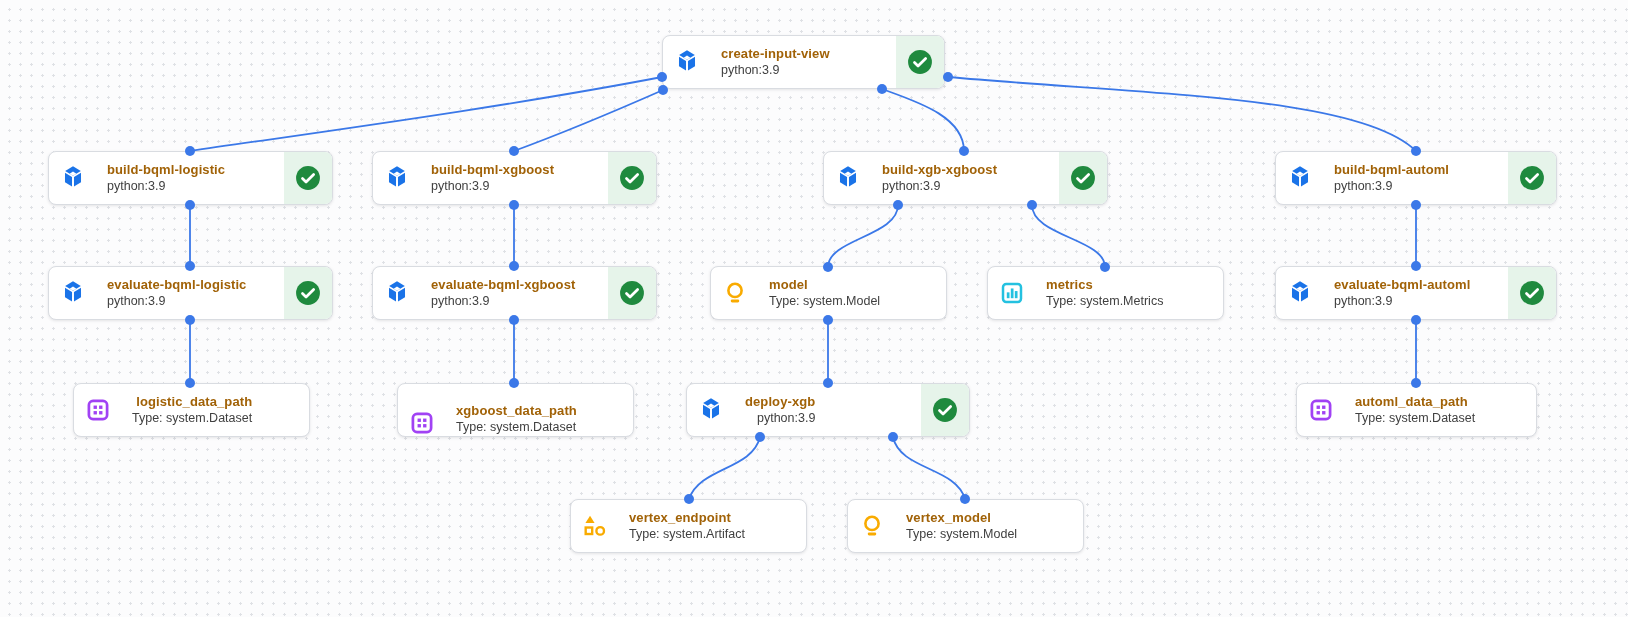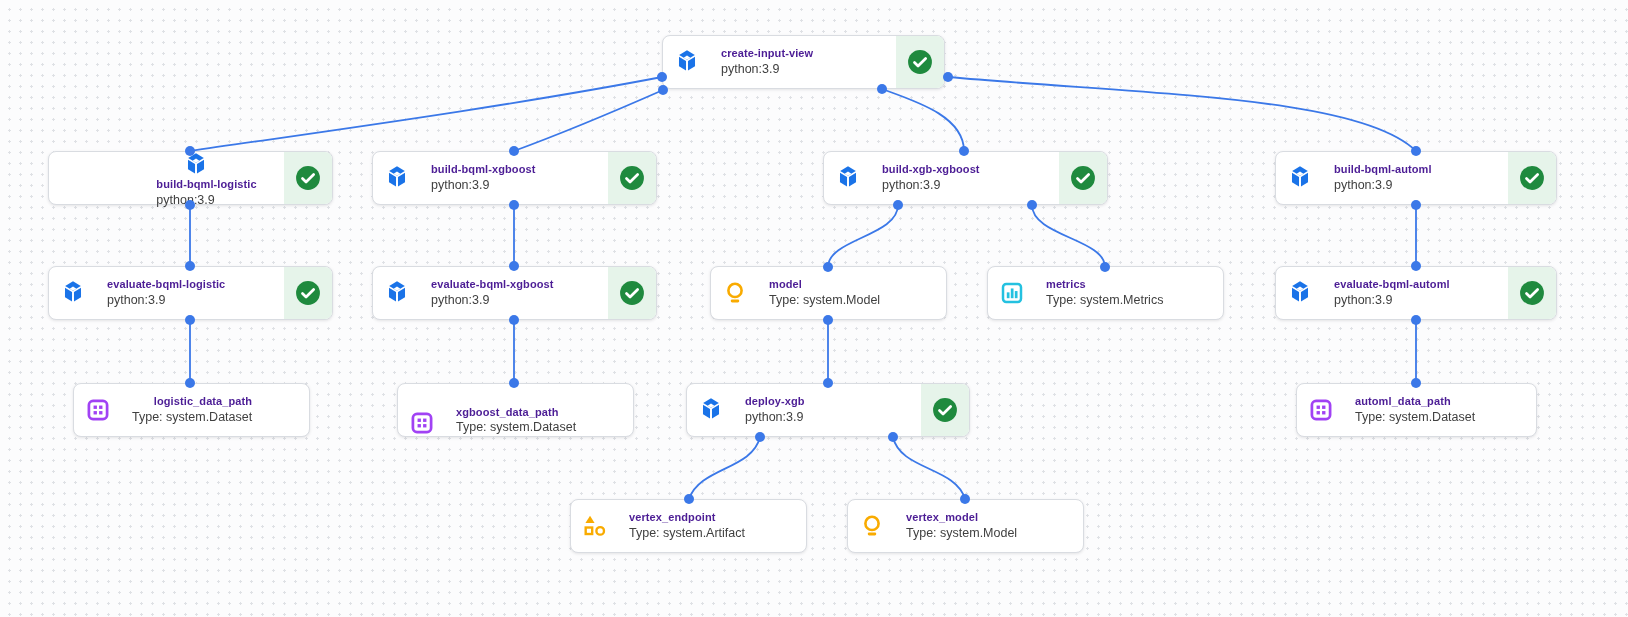--- a/index.html
+++ b/index.html
@@ -37,21 +37,21 @@
     width:26px;height:26px;flex:0 0 26px;
     display:flex;align-items:center;justify-content:center;
   }
   .node .texts{
     margin-left:21px;
     display:flex;flex-direction:column;justify-content:center;
     line-height:1.25;
     white-space:nowrap;
   }
   .node .title{
-    font-size:11px;font-weight:bold;color:#4c1d95;letter-spacing:.1px;
+    font-size:13px;font-weight:bold;color:#a16207;letter-spacing:.1px;
   }
   .node .subtitle{
     font-size:12.5px;color:#404040;margin-top:1px;
   }
   .node .status{
     position:absolute;right:0;top:0;bottom:0;width:48px;
     background:#e6f4ea;
     border-radius:0 7px 7px 0;
     display:flex;align-items:center;justify-content:center;
   }
@@ -76,21 +76,21 @@
         </div>
         <div class="status">
           <span style="display:flex">
             <svg viewBox="0 0 24 24" width="26" height="26">
       <circle cx="12" cy="12" r="11" fill="#1f8a3e"></circle>
       <path d="M6.9 12.4 l3.3 3.3 L17.2 8.7" stroke="#fff" stroke-width="2.5" fill="none" stroke-linecap="round" stroke-linejoin="round"></path>
             </svg>
           </span>
         </div>
       </div>
-      <div class="node" style="left: 48px; top: 151px; width: 285px; height: 54px; flex-direction: column;">
+      <div class="node" style="left: 48px; top: 151px; width: 285px; height: 54px;">
         <span class="icon">
           <svg viewBox="0 0 24 24" width="26" height="26">
       <polygon points="12,1.2 19.2,5.5 12,9.9 4.8,5.5" fill="#1a73e8"></polygon>
       <polygon points="12,9.9 15.1,8 12,6.1 8.9,8" fill="#fff"></polygon>
       <polygon points="4.6,7.2 11.1,11.1 11.1,19.9 4.6,16" fill="#1a73e8"></polygon>
       <polygon points="19.4,7.2 12.9,11.1 12.9,19.9 19.4,16" fill="#1a73e8"></polygon>
           </svg>
         </span>
         <div class="texts">
           <div class="title">build-bqml-logistic</div>
@@ -286,21 +286,21 @@
       <rect x="13" y="7.9" width="3.1" height="3.1" fill="#a142f4"></rect>
       <rect x="7.9" y="13" width="3.1" height="3.1" fill="#a142f4"></rect>
       <rect x="13" y="13" width="3.1" height="3.1" fill="#a142f4"></rect>
           </svg>
         </span>
         <div class="texts">
           <div class="title">xgboost_data_path</div>
           <div class="subtitle">Type: system.Dataset</div>
         </div>
       </div>
-      <div class="node" style="left: 686px; top: 383px; width: 284px; height: 54px;">
+      <div class="node" style="left: 686px; top: 383px; width: 284px; height: 54px; text-align: right;">
         <span class="icon">
           <svg viewBox="0 0 24 24" width="26" height="26">
       <polygon points="12,1.2 19.2,5.5 12,9.9 4.8,5.5" fill="#1a73e8"></polygon>
       <polygon points="12,9.9 15.1,8 12,6.1 8.9,8" fill="#fff"></polygon>
       <polygon points="4.6,7.2 11.1,11.1 11.1,19.9 4.6,16" fill="#1a73e8"></polygon>
       <polygon points="19.4,7.2 12.9,11.1 12.9,19.9 19.4,16" fill="#1a73e8"></polygon>
           </svg>
         </span>
         <div class="texts">
           <div class="title">deploy-xgb</div>

